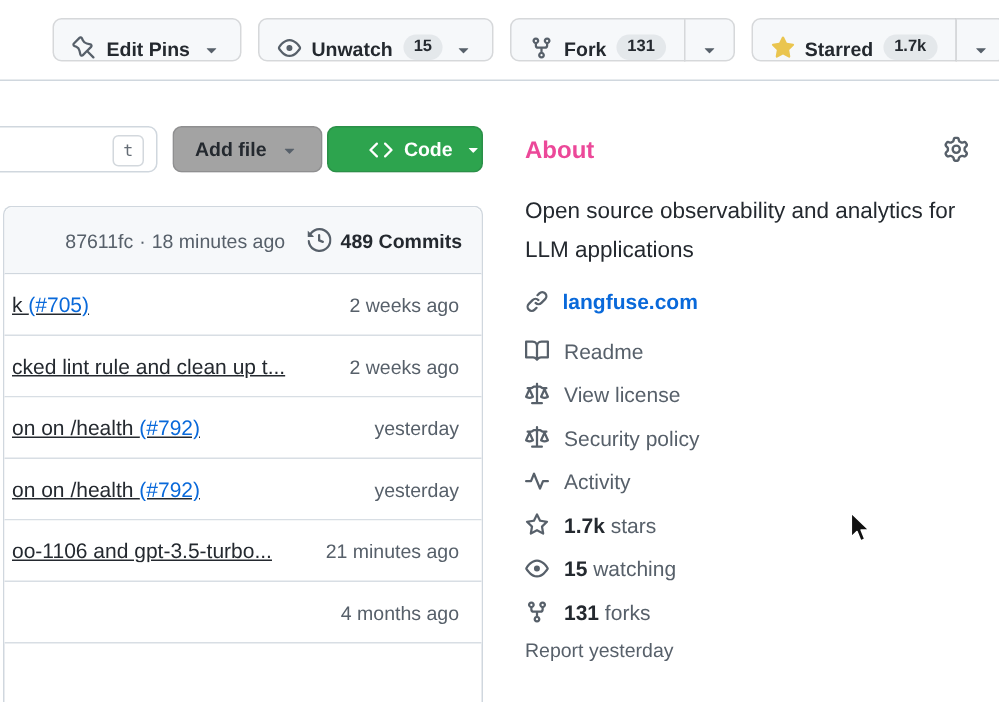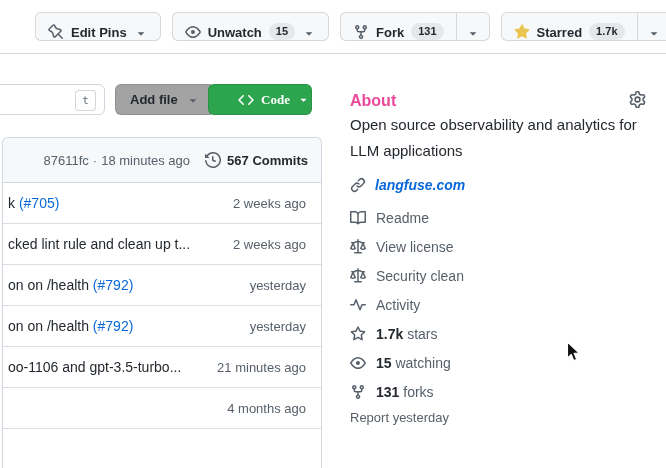--- a/index.html
+++ b/index.html
@@ -53,24 +53,24 @@
   .addfile-btn {
     position:absolute; top:84px; left:115px; height:31px;
     display:inline-flex; align-items:center; gap:8px; padding:0 14px;
     background:#a3a3a3; border:1px solid rgba(31,35,40,0.15); border-radius:6px;
     font-family:"Liberation Sans", sans-serif;
     font-size:13px; font-weight:600; color:#24292f; cursor:pointer;
     box-sizing:border-box;
   }
   .addfile-btn .caret svg { width:14px; height:14px; }
   .code-btn {
-    position:absolute; top:84px; left:208px; width:104px; height:31px;
+    position:absolute; top:84px; left:218px; width:104px; height:31px;
     background:#2da44e; border:1px solid rgba(31,35,40,0.15); border-radius:6px;
     display:flex; align-items:center; justify-content:center; gap:7px;
-    font-family:Liberation Serif, serif;
+    font-family:Liberation Sans, sans-serif;
     font-size:13px; font-weight:600; color:#fff; cursor:pointer;
     box-sizing:border-box;
     padding-left:34px;
   }
   .code-btn .ic svg { fill:#ffffff; }
   .code-btn .caret svg { width:13px; height:13px; }
 
   
   .file-card {
     position:absolute; top:137px; left:2px; width:320px; height:400px;
@@ -85,33 +85,33 @@
   .sha-line { display:flex; align-items:center; gap:4px; font-size:13px; color:#57606a; cursor:pointer; }
   .commits {
     display:flex; align-items:center; gap:6px;
     font-size:13px; font-weight:700; color:#24292f; cursor:pointer;
   }
   .trow {
     height:41px; display:flex; align-items:center;
     padding:0 15px 0 5px; border-bottom:1px solid #d8dee4;
     font-size:14px; box-sizing:border-box; background:#fff;
   }
-  .trow .msg { flex:1; white-space:nowrap; overflow:hidden; color:#24292f; }
+  .trow .msg { flex:1; white-space:nowrap; overflow:hidden; color:#24292f;text-decoration:underline; }
   .trow .msg .ilink { color:#0969da; cursor:pointer; }
   .trow .age { margin-left:12px; white-space:nowrap; font-size:13px; color:#57606a; }
 
   
   .about { position:absolute; left:350px; top:90px; width:296px; }
   .about-head { display:flex; justify-content:space-between; align-items:center; height:22px; }
   .about-title { font-size:16px; font-weight:700; color:#ec4899; }
   .gear-btn { background:none; border:none; padding:0; cursor:pointer; }
   .gear-btn svg { width:17px; height:17px; fill:#57606a; }
-  .about-desc { margin-top:0; font-size:15px; line-height:26px; color:#24292f; }
+  .about-desc { margin-top:16px; font-size:15px; line-height:26px; color:#24292f; }
   .website { margin-top:13px; display:flex; align-items:center; gap:9px; }
-  .website .wlink { color:#0969da; font-weight:700; font-size:14px; cursor:pointer;font-style:italic; }
+  .website .wlink { color:#0969da; font-weight:700; font-size:14px; cursor:pointer; }
   .about-links { margin-top:10px; }
   .about-link {
     display:flex; align-items:center; gap:10px; height:29px;
     font-size:14px; color:#57606a; cursor:pointer;
   }
   .about-link b { font-weight:700; color:#24292f; }
   .report { margin-top:4px; font-size:13px; color:#57606a; cursor:pointer; }
 
   
   .cursor { position:absolute; left:566px; top:341px; pointer-events:none; }
@@ -221,21 +221,21 @@
       <span>87611fc</span>
       <span>·</span>
       <span>18 minutes ago</span>
     </span>
     <span class="commits">
       <span class="ic">
           <svg viewBox="0 0 16 16" aria-hidden="true">
             <path d="m.427 1.927 1.215 1.215a8.002 8.002 0 1 1-1.6 5.685.75.75 0 1 1 1.493-.154 6.5 6.5 0 1 0 1.18-4.458l1.358 1.358A.25.25 0 0 1 3.896 6H.25A.25.25 0 0 1 0 5.75V2.104a.25.25 0 0 1 .427-.177ZM7.75 4a.75.75 0 0 1 .75.75v2.992l2.028.812a.75.75 0 0 1-.557 1.392l-2.5-1A.751.751 0 0 1 7 8.25v-3.5A.75.75 0 0 1 7.75 4Z"></path>
           </svg>
         </span>
-      <span>567 Commits</span>
+      <span>489 Commits</span>
     </span>
   </div>
   <div id="file-rows">
       <div class="trow">
         <span class="msg"><span>k </span><span class="ilink">(#705)</span></span>
         <span class="age">2 weeks ago</span>
       </div>
       <div class="trow">
         <span class="msg"><span>cked lint rule and clean up t...</span></span>
         <span class="age">2 weeks ago</span>
@@ -295,21 +295,21 @@
           </svg>
         </span>
         <span>View license</span>
       </div>
       <div class="about-link">
         <span class="ic">
           <svg viewBox="0 0 16 16" aria-hidden="true">
             <path d="M8.75.75V2h.985c.304 0 .603.08.867.231l1.29.736c.038.022.08.033.124.033h2.234a.75.75 0 0 1 0 1.5h-.427l2.111 4.692a.75.75 0 0 1-.154.838l-.53-.53.529.531-.001.002-.002.002-.006.006-.016.015-.045.04c-.21.176-.441.327-.686.45C14.556 10.78 13.88 11 13 11a4.498 4.498 0 0 1-2.023-.454 3.544 3.544 0 0 1-.686-.45l-.045-.04-.016-.015-.006-.006-.004-.004v-.001a.75.75 0 0 1-.154-.838L12.178 4.5h-.162c-.305 0-.604-.079-.868-.231l-1.29-.736a.245.245 0 0 0-.124-.033H8.75V13h2.5a.75.75 0 0 1 0 1.5h-6.5a.75.75 0 0 1 0-1.5h2.5V3.5h-.984a.245.245 0 0 0-.124.033l-1.289.737c-.265.15-.564.23-.869.23h-.162l2.112 4.692a.75.75 0 0 1-.154.838l-.53-.53.529.531-.001.002-.002.002-.006.006-.016.015-.045.04c-.21.176-.441.327-.686.45C4.556 10.78 3.88 11 3 11a4.498 4.498 0 0 1-2.023-.454 3.544 3.544 0 0 1-.686-.45l-.045-.04-.016-.015-.006-.006-.004-.004v-.001a.75.75 0 0 1-.154-.838L2.178 4.5H1.75a.75.75 0 0 1 0-1.5h2.234a.249.249 0 0 0 .125-.033l1.288-.737c.265-.15.564-.23.869-.23h.984V.75a.75.75 0 0 1 1.5 0Zm2.945 8.477c.285.135.718.273 1.305.273s1.02-.138 1.305-.273L13 6.327Zm-10 0c.285.135.718.273 1.305.273s1.02-.138 1.305-.273L3 6.327Z"></path>
           </svg>
         </span>
-        <span>Security clean</span>
+        <span>Security policy</span>
       </div>
       <div class="about-link">
         <span class="ic">
           <svg viewBox="0 0 16 16" aria-hidden="true">
             <path d="M6 2c.306 0 .582.187.696.471L10 10.731l1.304-3.26A.751.751 0 0 1 12 7h3.25a.75.75 0 0 1 0 1.5h-2.742l-1.812 4.528a.751.751 0 0 1-1.392 0L6 4.77 4.696 8.03A.75.75 0 0 1 4 8.5H.75a.75.75 0 0 1 0-1.5h2.742l1.812-4.529A.751.751 0 0 1 6 2Z"></path>
           </svg>
         </span>
         <span>Activity</span>
       </div>
       <div class="about-link">

